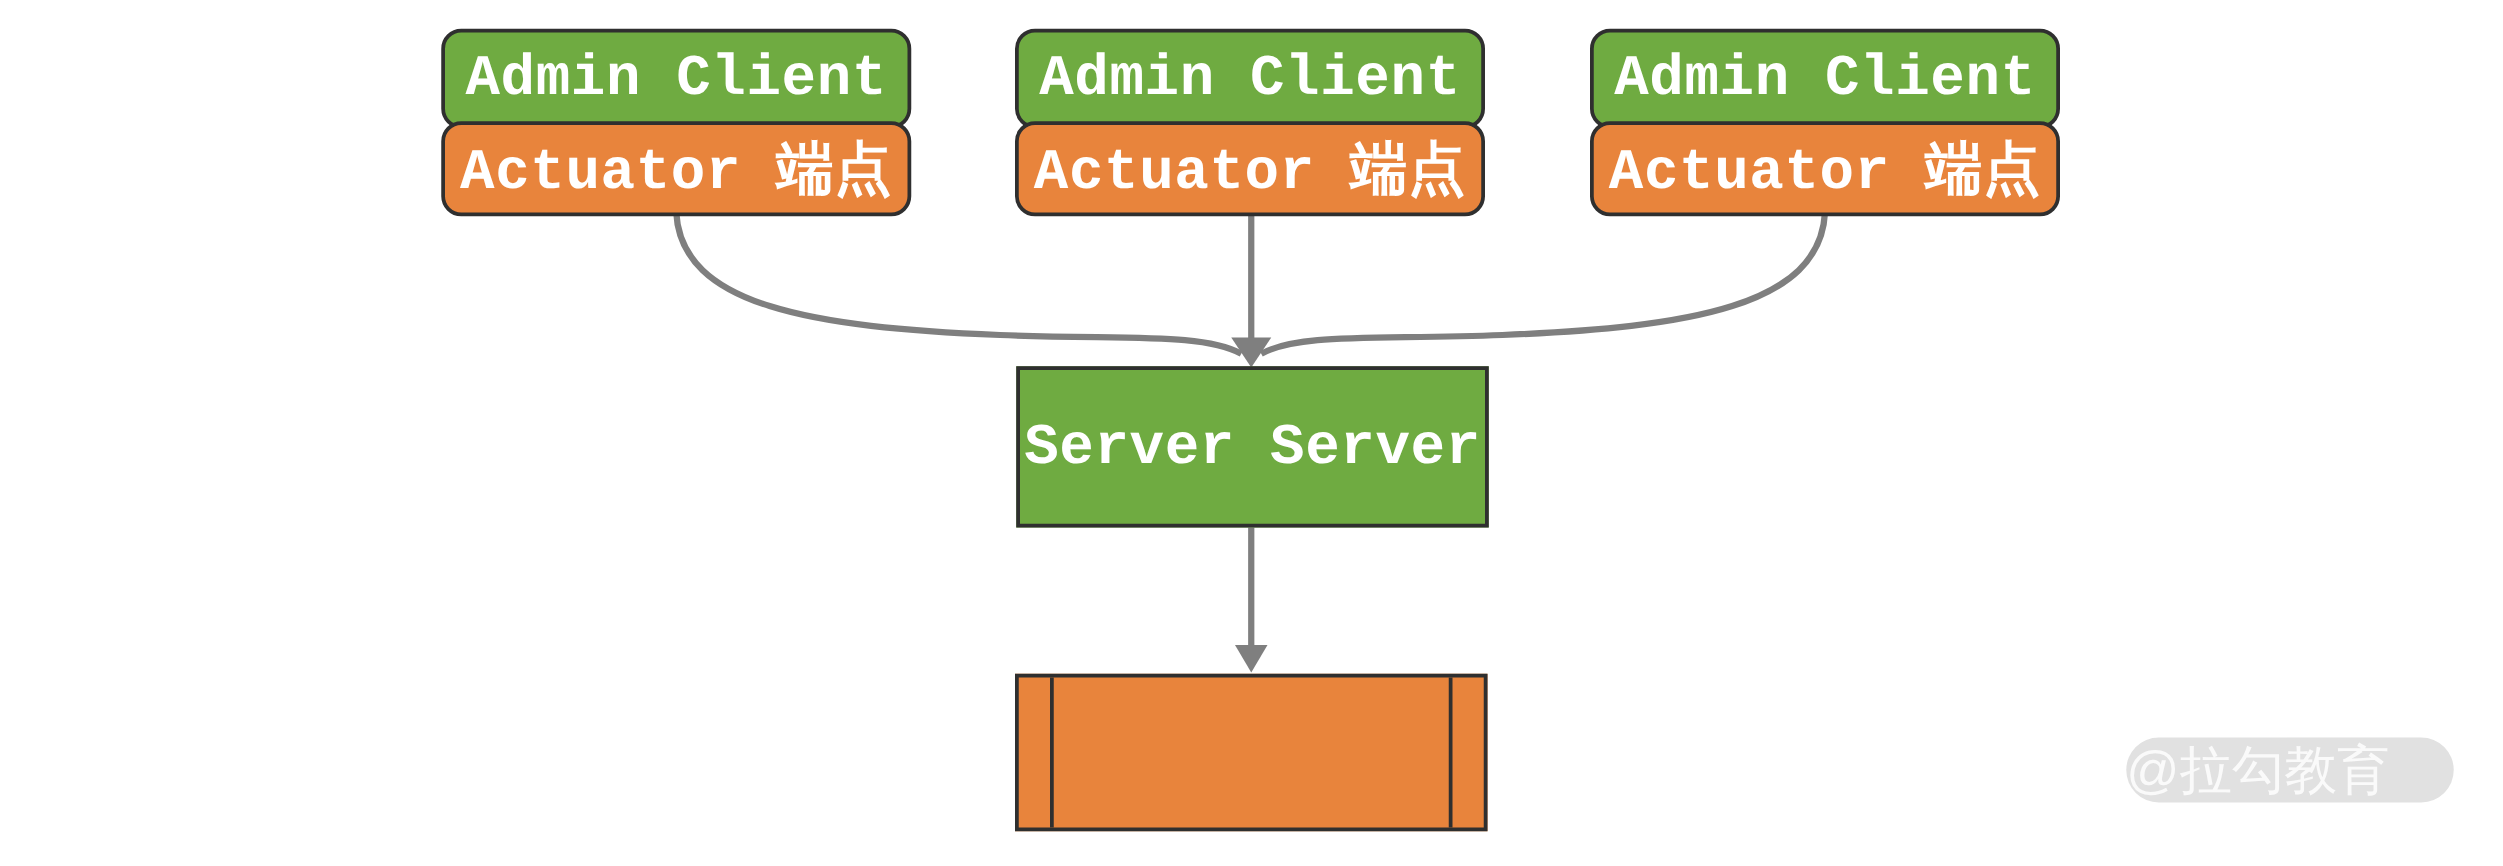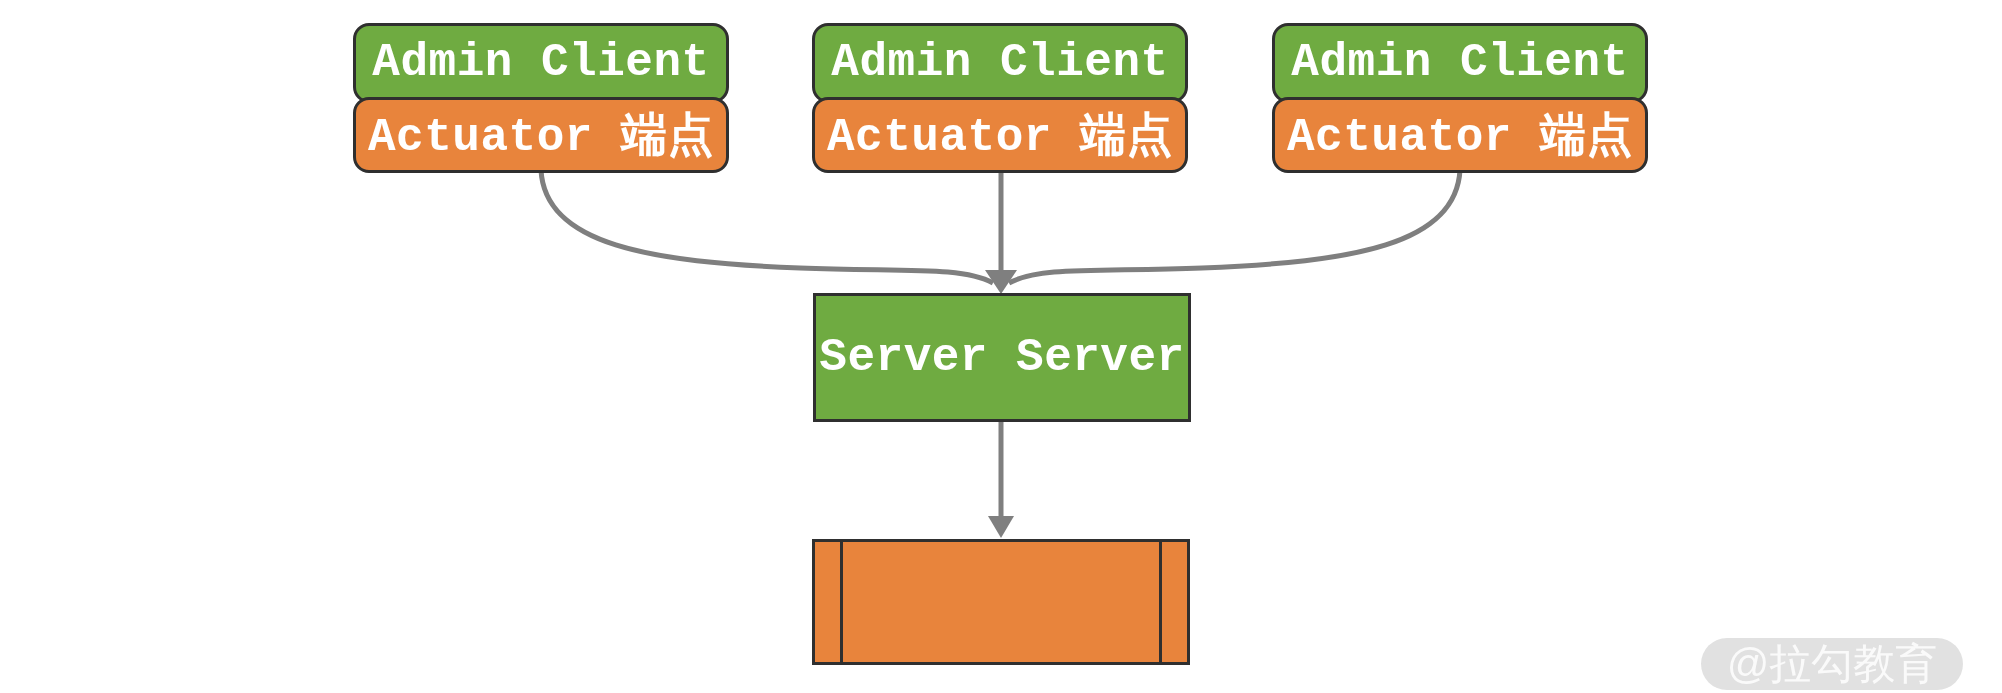--- a/index.html
+++ b/index.html
@@ -68,23 +68,22 @@
     position:absolute;top:0;bottom:0;width:3px;
     background:var(--box-border);
   }
   .webui-rail.left{left:25px;}
   .webui-rail.right{right:25px;}
   .watermark{
     position:absolute;left:1701px;top:590px;width:262px;height:52px;
     background:var(--watermark-bg);
     opacity:.85;
     border-radius:38px;
-    display:flex;align-items:center;justify-content:center;
+    display:flex;align-items:center;justify-content:flex-start;
     z-index:5;
-    margin-top:48px;
   }
   .watermark-label{
     color:var(--watermark-text);
     font-size:42px;
     font-weight:400;
     white-space:nowrap;
   }
 </style>
 </head>
 <body>

